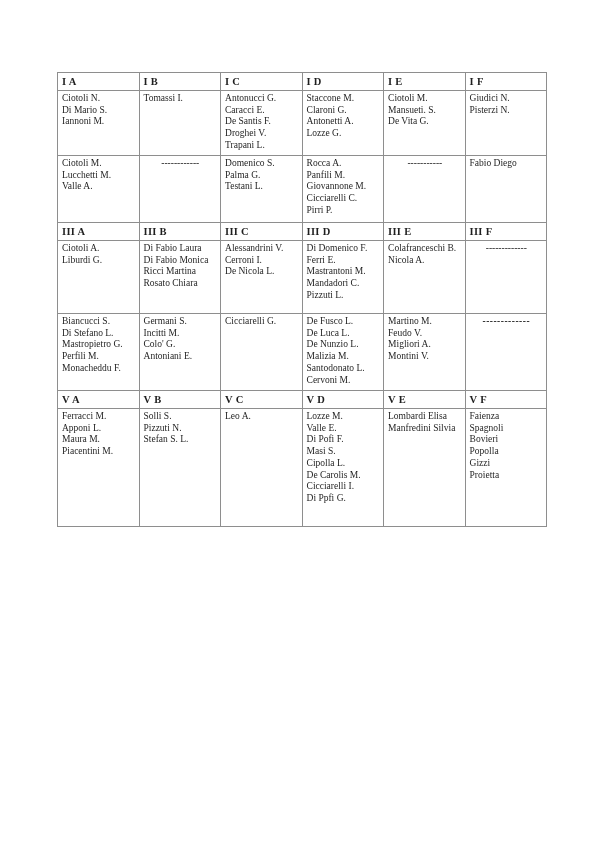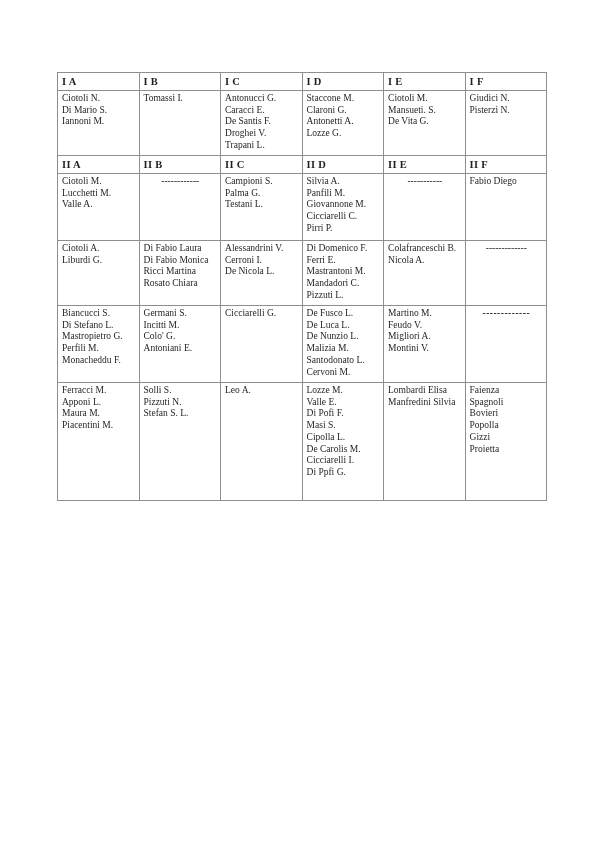--- a/index.html
+++ b/index.html
@@ -85,46 +85,46 @@
 Claroni G.
 Antonetti A.
 Lozze G.</td>
         <td class="bc">Ciotoli M.
 Mansueti. S.
 De Vita G.</td>
         <td class="bc">Giudici N.
 Pisterzi N.</td>
       </tr>
 
-      <tr>
-        <th class="hc">II A</th>
-        <th class="hc">II B</th>
-        <th class="hc">II C</th>
-        <th class="hc">II D</th>
-        <th class="hc">II E</th>
-        <th class="hc">II F</th>
-      </tr>
       <tr style="height:67px">
         <td class="bc">Ciotoli M.
 Lucchetti M.
 Valle A.</td>
         <td class="bc ctr">------------</td>
-        <td class="bc">Campioni S.
+        <td class="bc">Domenico S.
 Palma G.
 Testani L.</td>
-        <td class="bc">Silvia A.
+        <td class="bc">Rocca A.
 Panfili M.
 Giovannone M.
 Cicciarelli C.
 Pirri P.</td>
         <td class="bc ctr">-----------</td>
         <td class="bc">Fabio Diego</td>
       </tr>
 
-      <tr style="height:65px">
+      <tr>
+        <th class="hc">III A</th>
+        <th class="hc">III B</th>
+        <th class="hc">III C</th>
+        <th class="hc">III D</th>
+        <th class="hc">III E</th>
+        <th class="hc">III F</th>
+      </tr>
+      <tr style="height:73px">
         <td class="bc">Ciotoli A.
 Liburdi G.</td>
         <td class="bc">Di Fabio Laura
 Di Fabio Monica
 Ricci Martina
 Rosato Chiara</td>
         <td class="bc">Alessandrini V.
 Cerroni I.
 De Nicola L.</td>
         <td class="bc">Di Domenico F.
@@ -154,20 +154,28 @@
 Malizia M.
 Santodonato L.
 Cervoni M.</td>
         <td class="bc">Martino M.
 Feudo V.
 Migliori A.
 Montini V.</td>
         <td class="bc ctr bold">-------------</td>
       </tr>
 
+      <tr>
+        <th class="hc">V A</th>
+        <th class="hc">V B</th>
+        <th class="hc">V C</th>
+        <th class="hc">V D</th>
+        <th class="hc">V E</th>
+        <th class="hc">V F</th>
+      </tr>
       <tr style="height:118px">
         <td class="bc">Ferracci M.
 Apponi L.
 Maura M.
 Piacentini M.</td>
         <td class="bc">Solli S.
 Pizzuti N.
 Stefan S. L.</td>
         <td class="bc">Leo A.</td>
         <td class="bc">Lozze M.

